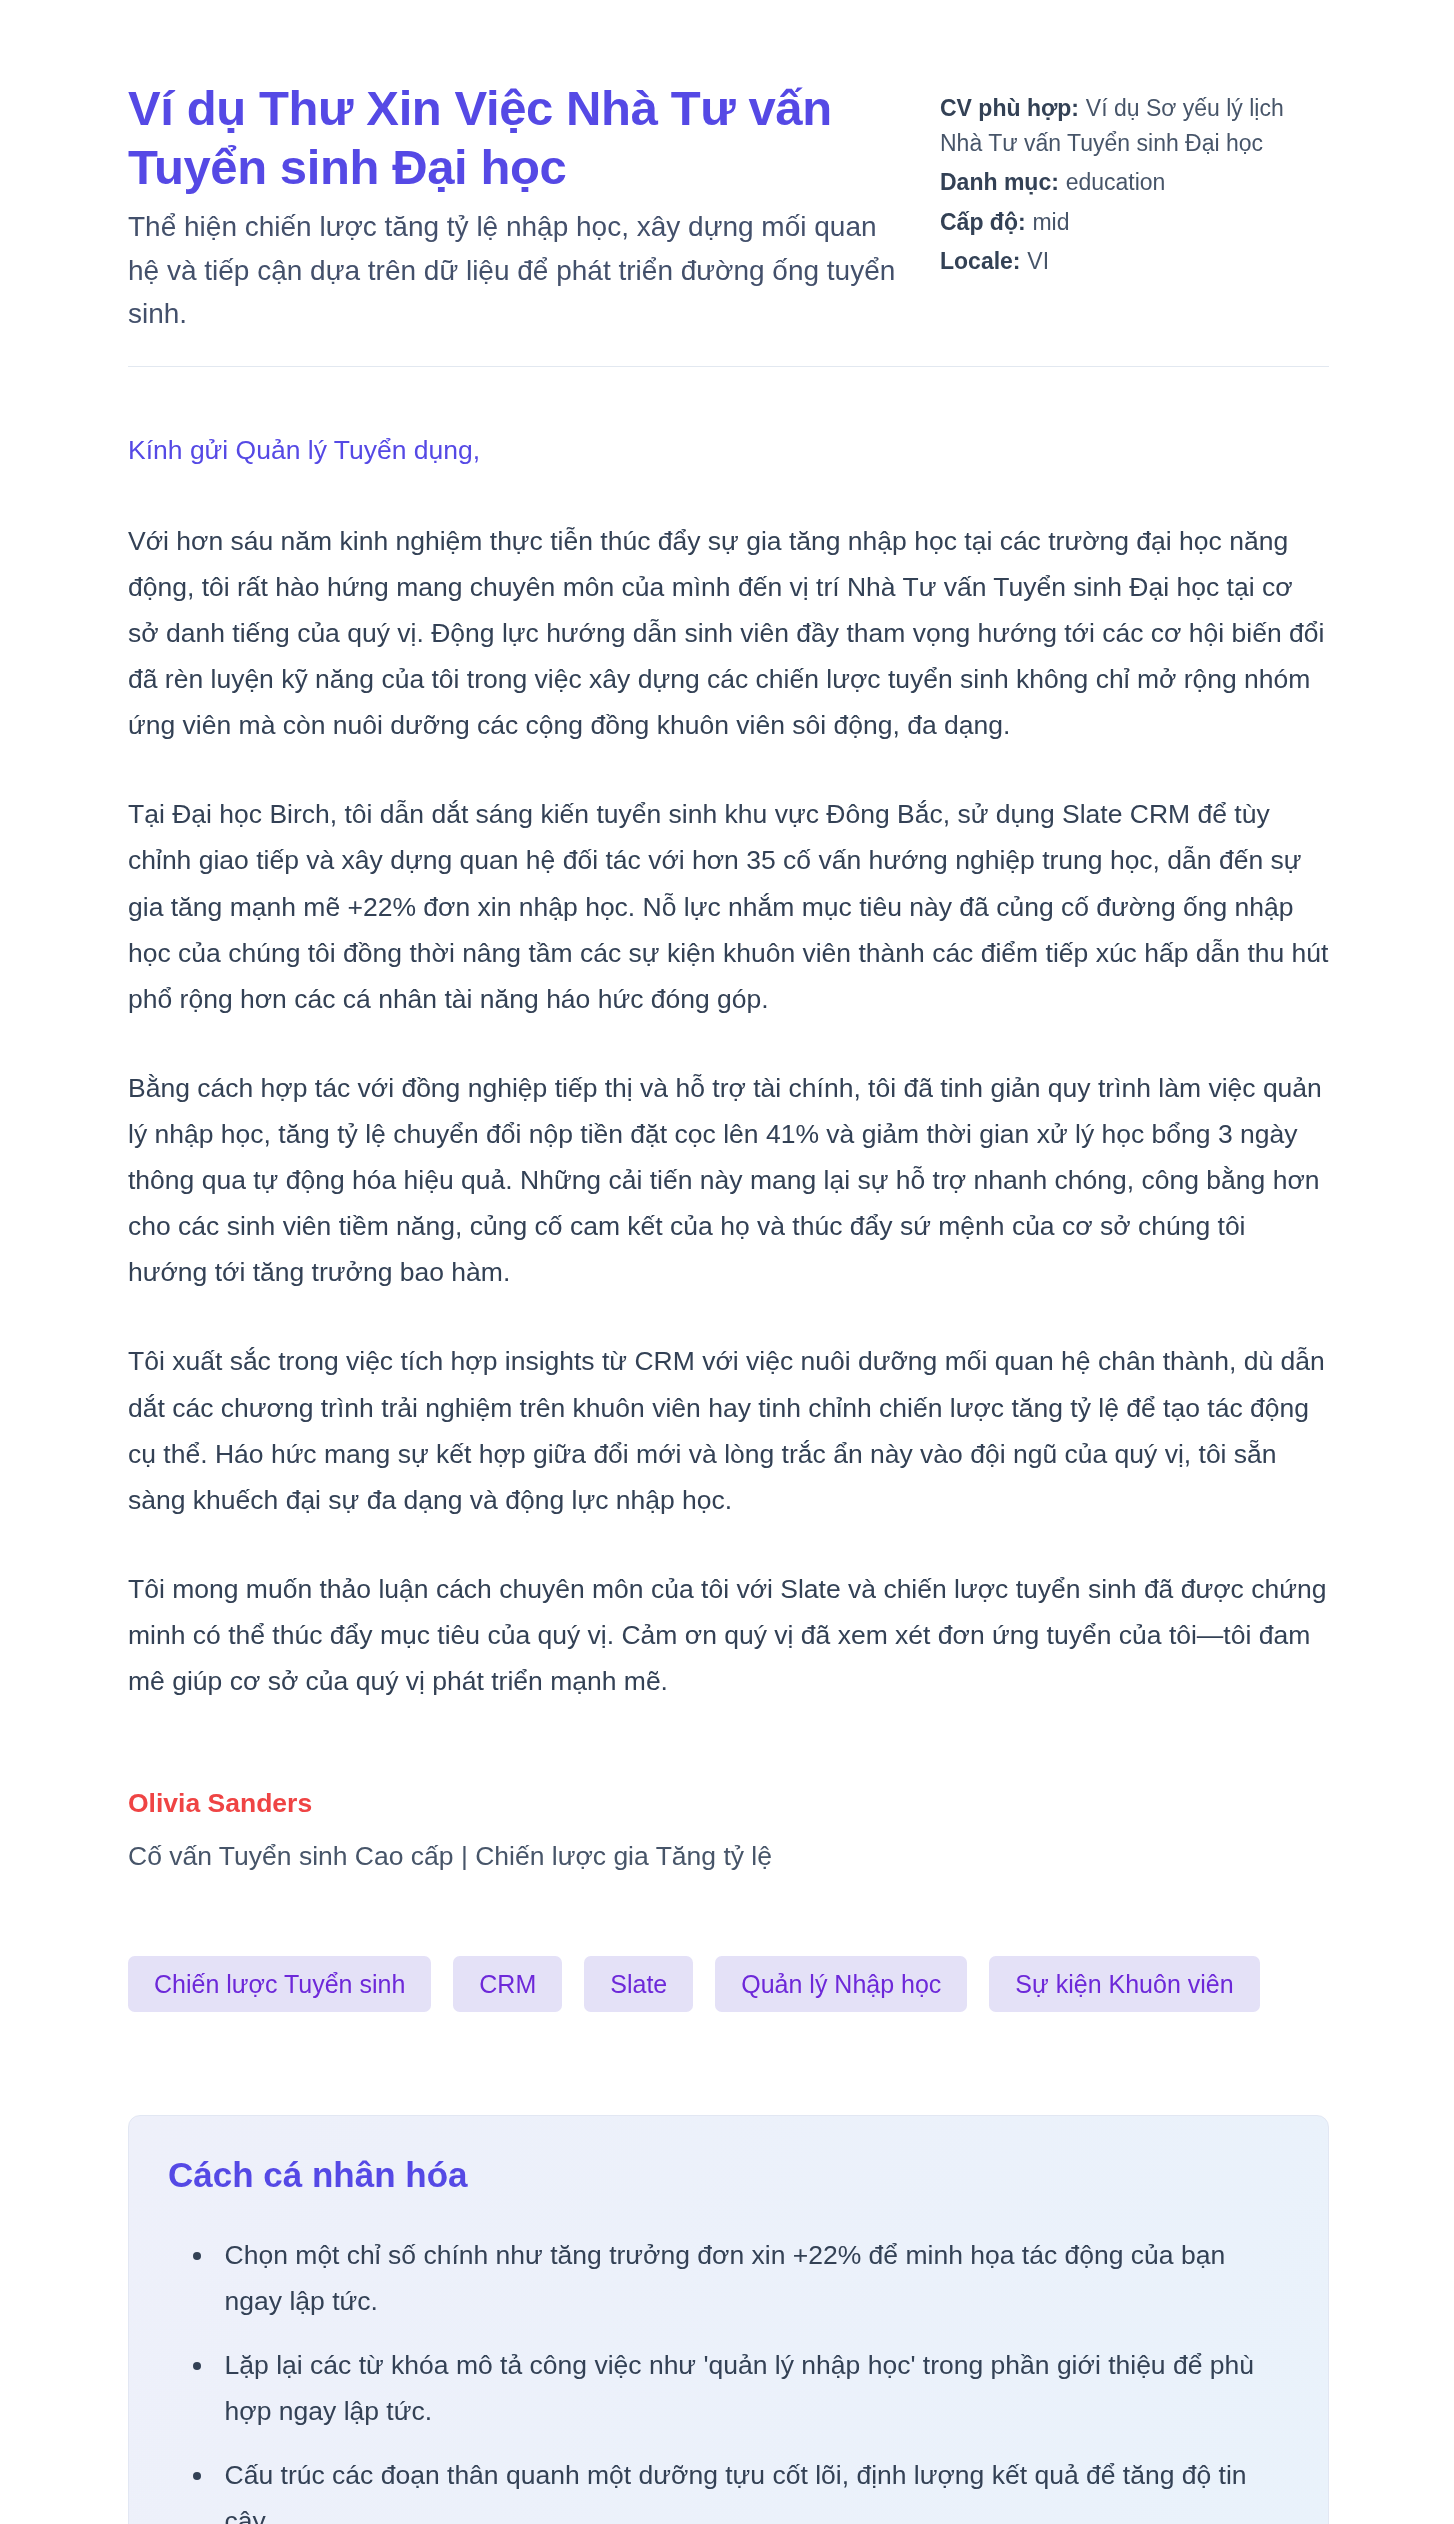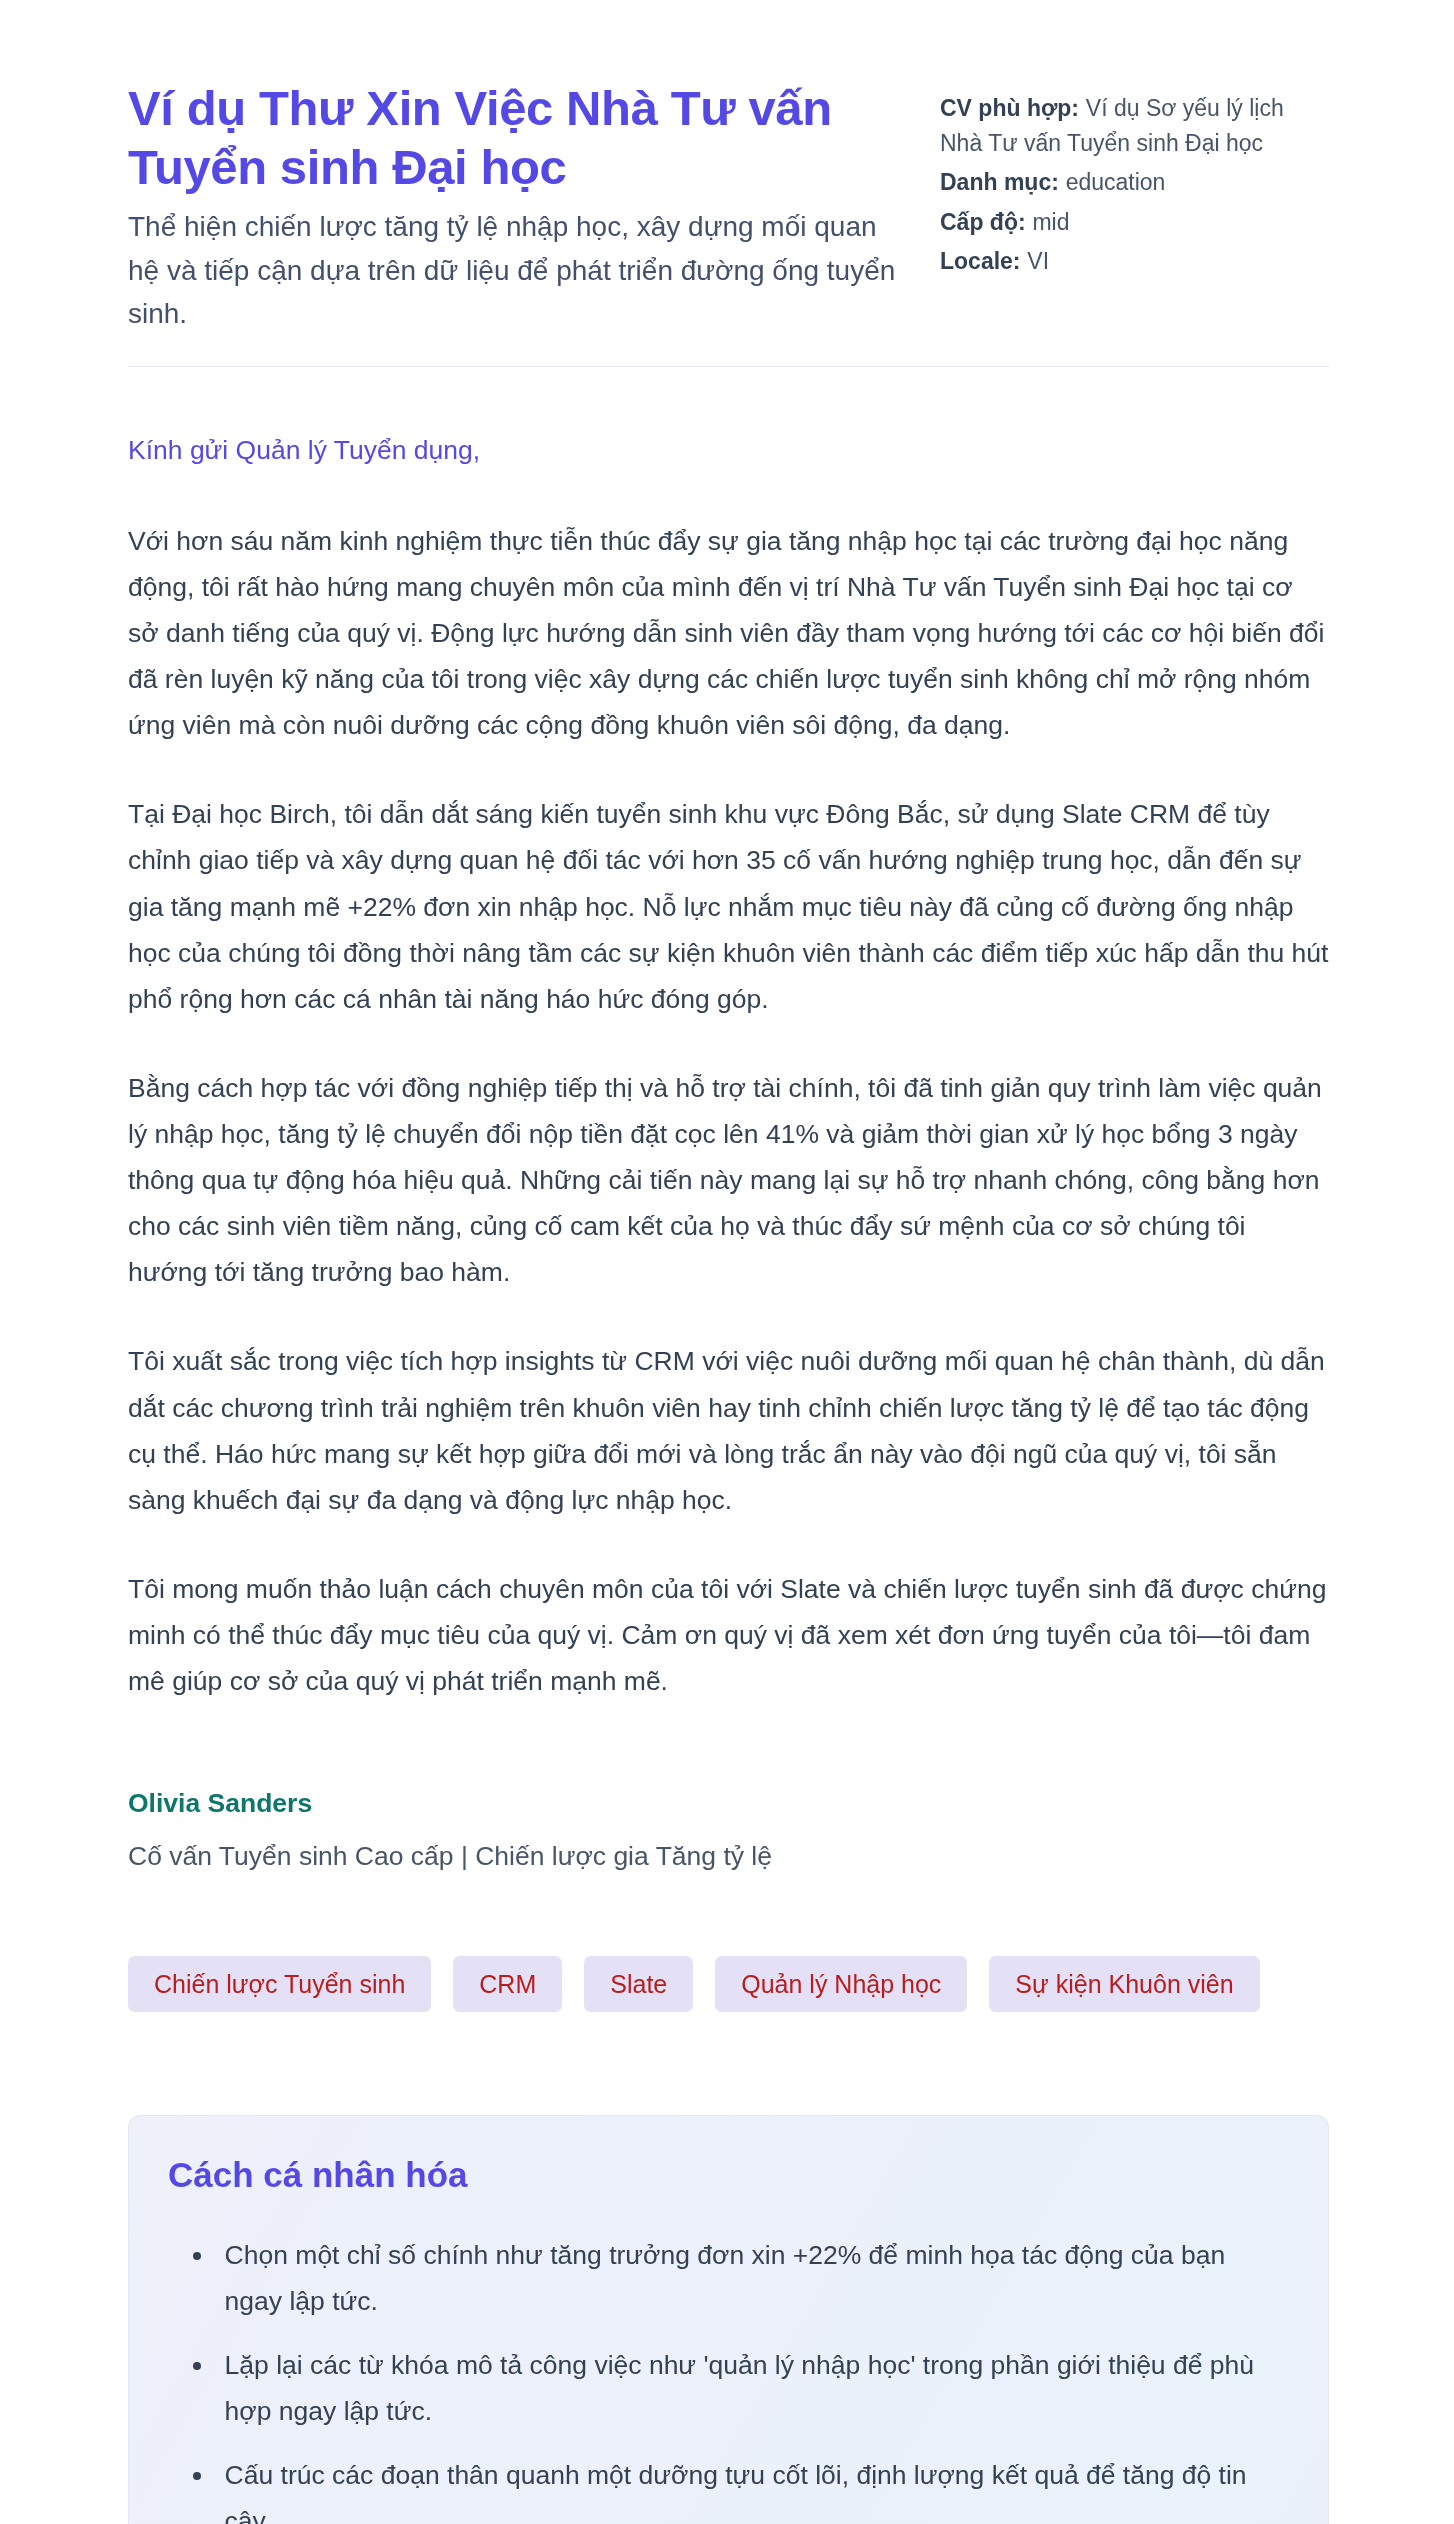--- a/index.html
+++ b/index.html
@@ -60,33 +60,33 @@
   .para {
     margin: 0 0 43px 0;
     font-size: 26.5px;
     line-height: 1.74;
     color: #334155;
   }
   .signature-name {
     margin-top: 84px;
     font-size: 26.5px;
     font-weight: 700;
-    color: #0f766e;
+    color: #ef4444;
   }
   .signature-title {
     margin-top: 22px;
     font-size: 26.5px;
     color: #475569;
   }
 
   
   .tags { margin-top: 84px; display: flex; flex-wrap: wrap; gap: 22px; }
   .tag {
     background: #e4e1f7;
-    color: #b91c1c;
+    color: #6d28d9;
     font-size: 25px;
     line-height: 1;
     padding: 15.4px 26px;
     border-radius: 6.8px;
     white-space: nowrap;
   }
 
   
   .tips {
     margin-top: 103px;

